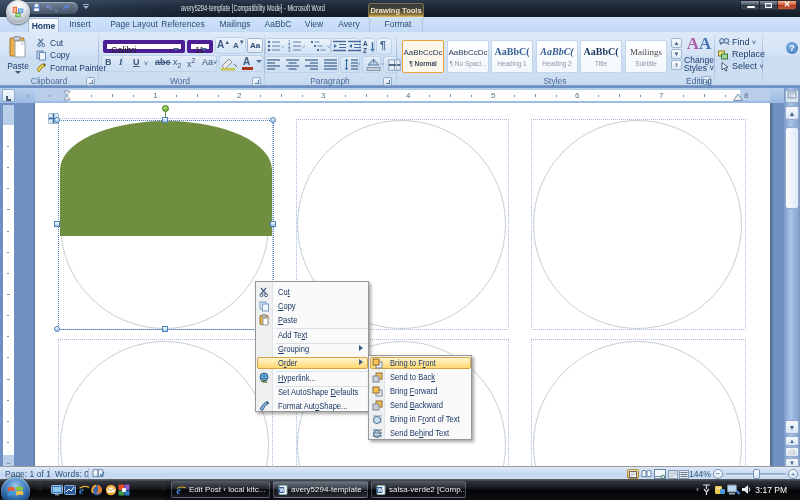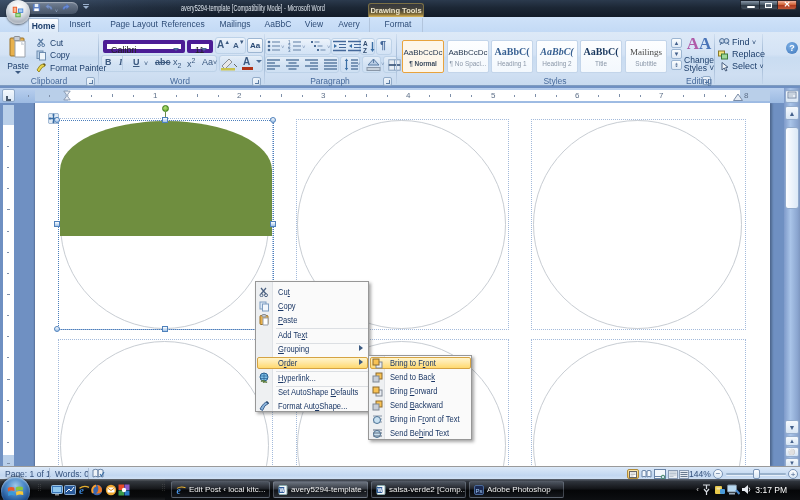--- a/index.html
+++ b/index.html
@@ -635,27 +635,20 @@
     <span style="margin-left:17px;">avery5294-template ...</span>
   </div>
   <div class="tkbtn" style="left:371px;width:95px;">
     <svg class="tkic" style="left:4px;" viewBox="0 0 10 10">
         <rect x="1" y="0.5" width="8" height="9" rx="1" fill="#f4f8fc" stroke="#8aa"></rect>
         <rect x="0.5" y="2" width="6" height="6" rx="1" fill="#2a5a9a"></rect>
         <text x="1.5" y="7" font-size="5.5" fill="#fff" font-weight="bold">W</text>
       </svg>
     <span style="margin-left:17px;">salsa-verde2 [Comp...</span>
   </div>
-  <div class="tkbtn" style="left:469px;width:95px;">
-    <svg class="tkic" style="left:4px;" viewBox="0 0 10 10">
-        <rect x="0.5" y="0.5" width="9" height="9" rx="1.5" fill="#1c2a52" stroke="#4a6a9a"></rect>
-        <text x="1.5" y="7.5" font-size="6" fill="#9cc6f0">Ps</text>
-      </svg>
-    <span style="margin-left:17px;">Adobe Photoshop</span>
-  </div>
   <div id="tray">
     <span style="position:absolute;right:97px;top:4px;color:#ccc;font-size:8px;">‹</span>
     <svg style="position:absolute;right:84px;top:3px;" width="11" height="12" viewBox="0 0 11 12">
         <path d="M2 1 h7 M5.5 1 v4 M3 5 l2.5 3 2.5-3 M5.5 8 v3" stroke="#d8dce2" stroke-width="1.2" fill="none"></path>
       </svg>
     <svg style="position:absolute;right:70px;top:3px;" width="12" height="12" viewBox="0 0 12 12">
         <rect x="1" y="2" width="7" height="8" rx="1" fill="#e8c84a"></rect>
         <rect x="2.5" y="3.5" width="4" height="2" fill="#fff8"></rect>
         <rect x="6" y="5" width="5" height="5" rx="1" fill="#4a9ad8"></rect>
       </svg>

